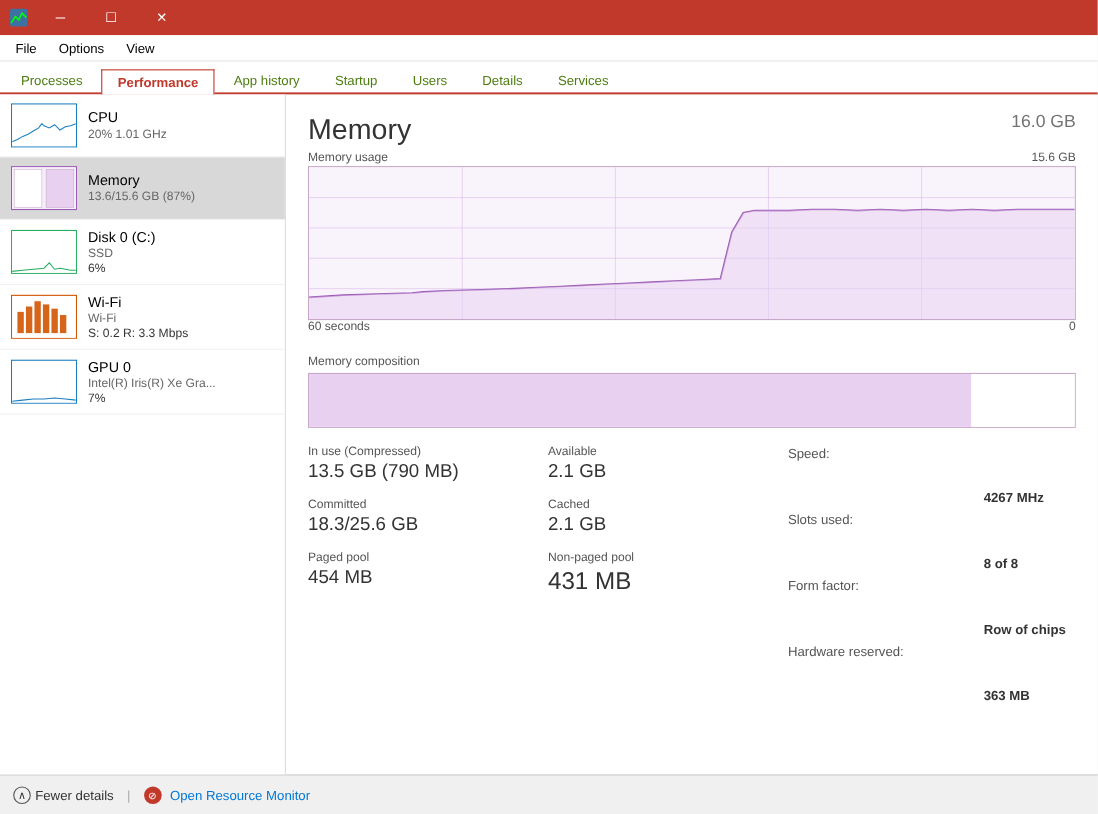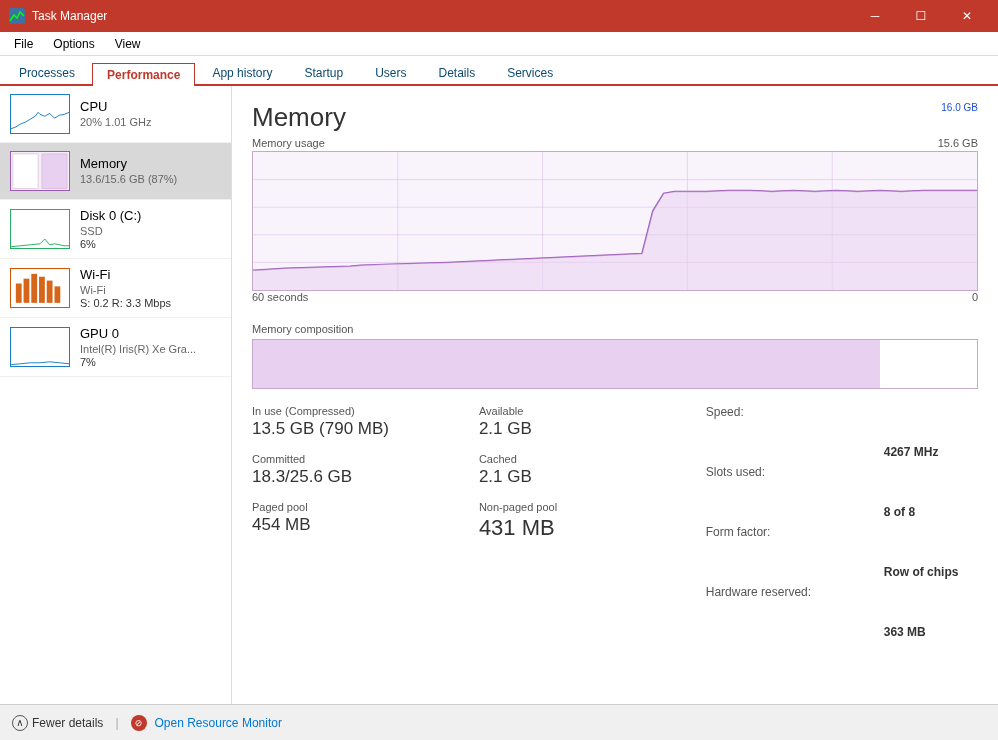--- a/index.html
+++ b/index.html
@@ -47,41 +47,41 @@
       border-bottom: 2px solid #c0392b;
     }
     .tab {
       padding: 4px 14px;
       cursor: pointer;
       font-size: 12px;
       border: 1px solid transparent;
       border-bottom: none;
       margin-right: 2px;
       background: transparent;
-      color: #0c4a6e;
+      color: #4d7c0f;
     }
     .tab.active {
       background: white;
       border-color: #c0392b #c0392b transparent;
       font-weight: 600;
       color: #c0392b;
       position: relative;
       bottom: -2px;
     }
 
     
     .main-layout {
       display: flex;
       height: calc(740px - 32px - 24px - 30px - 36px);
       background: white;
     }
 
     
     .sidebar {
-      width: 232px;
+      width: 260px;
       border-right: 1px solid #ddd;
       overflow-y: auto;
       background: white;
     }
     .sidebar-item {
       display: flex;
       align-items: center;
       padding: 8px 10px;
       cursor: pointer;
       border-bottom: 1px solid #f0f0f0;
@@ -111,21 +111,21 @@
       overflow-y: auto;
     }
 
     .content-header {
       display: flex;
       justify-content: space-between;
       align-items: flex-start;
       margin-bottom: 4px;
     }
     .content-title { font-size: 26px; font-weight: 300; color: #333; }
-    .content-total { font-size: 10px; color: #1d4ed8; font-weight: 400; }
+    .content-total { font-size: 16px; color: #737373; font-weight: 400; }
 
     .chart-label-row {
       display: flex;
       justify-content: space-between;
       font-size: 11px;
       color: #555;
       margin-bottom: 2px;
     }
 
     
@@ -231,21 +231,20 @@
     }
   </style>
 </head>
 <body>
 
 <div class="title-bar">
   <svg class="title-bar-icon" viewBox="0 0 18 18">
     <rect x="1" y="1" width="16" height="16" rx="2" fill="#1a7fc1" opacity="0.8"></rect>
     <polyline points="2,14 6,8 9,11 12,5 16,9" stroke="lime" stroke-width="1.5" fill="none"></polyline>
   </svg>
-  <span class="title-bar-title">Task Manager</span>
   <div class="title-bar-controls">
     <button class="title-bar-btn">─</button>
     <button class="title-bar-btn">☐</button>
     <button class="title-bar-btn close">✕</button>
   </div>
 </div>
 
 <div class="menu-bar">
   <span class="menu-item">File</span>
   <span class="menu-item">Options</span>

